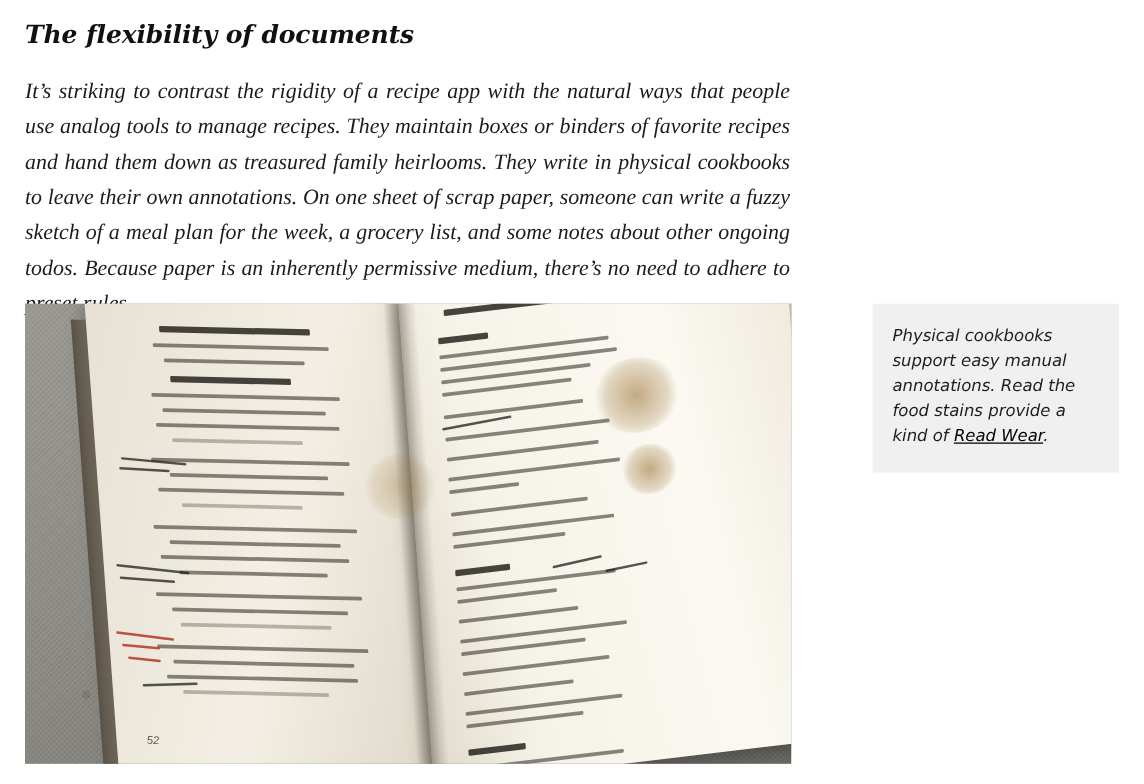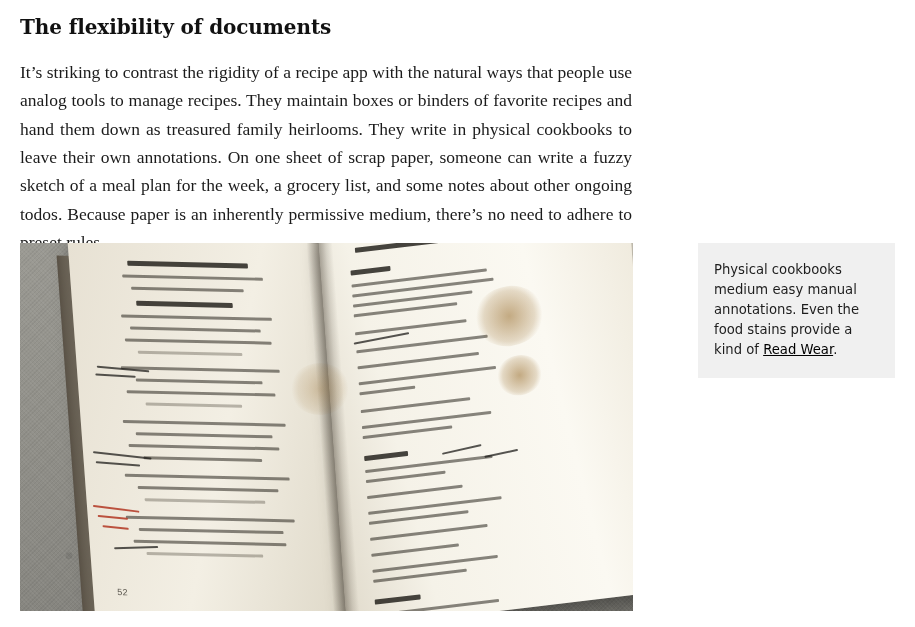--- a/index.html
+++ b/index.html
@@ -12,20 +12,21 @@
     height: 627px;
     overflow: hidden;
     font-family: "Liberation Serif", serif;
     color: #1c1c1c;
   }
   .page {
     position: relative;
     width: 915px;
     height: 627px;
     box-sizing: border-box;
+    font-style: italic;
   }
   .article {
     position: absolute;
     left: 20px;
     top: 0;
     width: 612px;
   }
   .article-title {
     font-family: "DejaVu Serif", serif;
     font-size: 20px;
@@ -284,16 +285,16 @@
         </div>
 
         <div class="gutter"></div>
       </div>
 
       <div class="stain" style="left:270px; top:120px; width:60px; height:52px; opacity:.55;"></div>
     </div>
   </div>
 
   <aside class="margin-note">
-    <p><span>Physical cookbooks medium easy manual annotations. Even the food stains provide a kind of </span><a href="#">Read Wear</a><span>.</span></p>
+    <p><span>Physical cookbooks support easy manual annotations. Read the food stains provide a kind of </span><a href="#">Read Wear</a><span>.</span></p>
   </aside>
 
 </div>
 
 </body></html>

